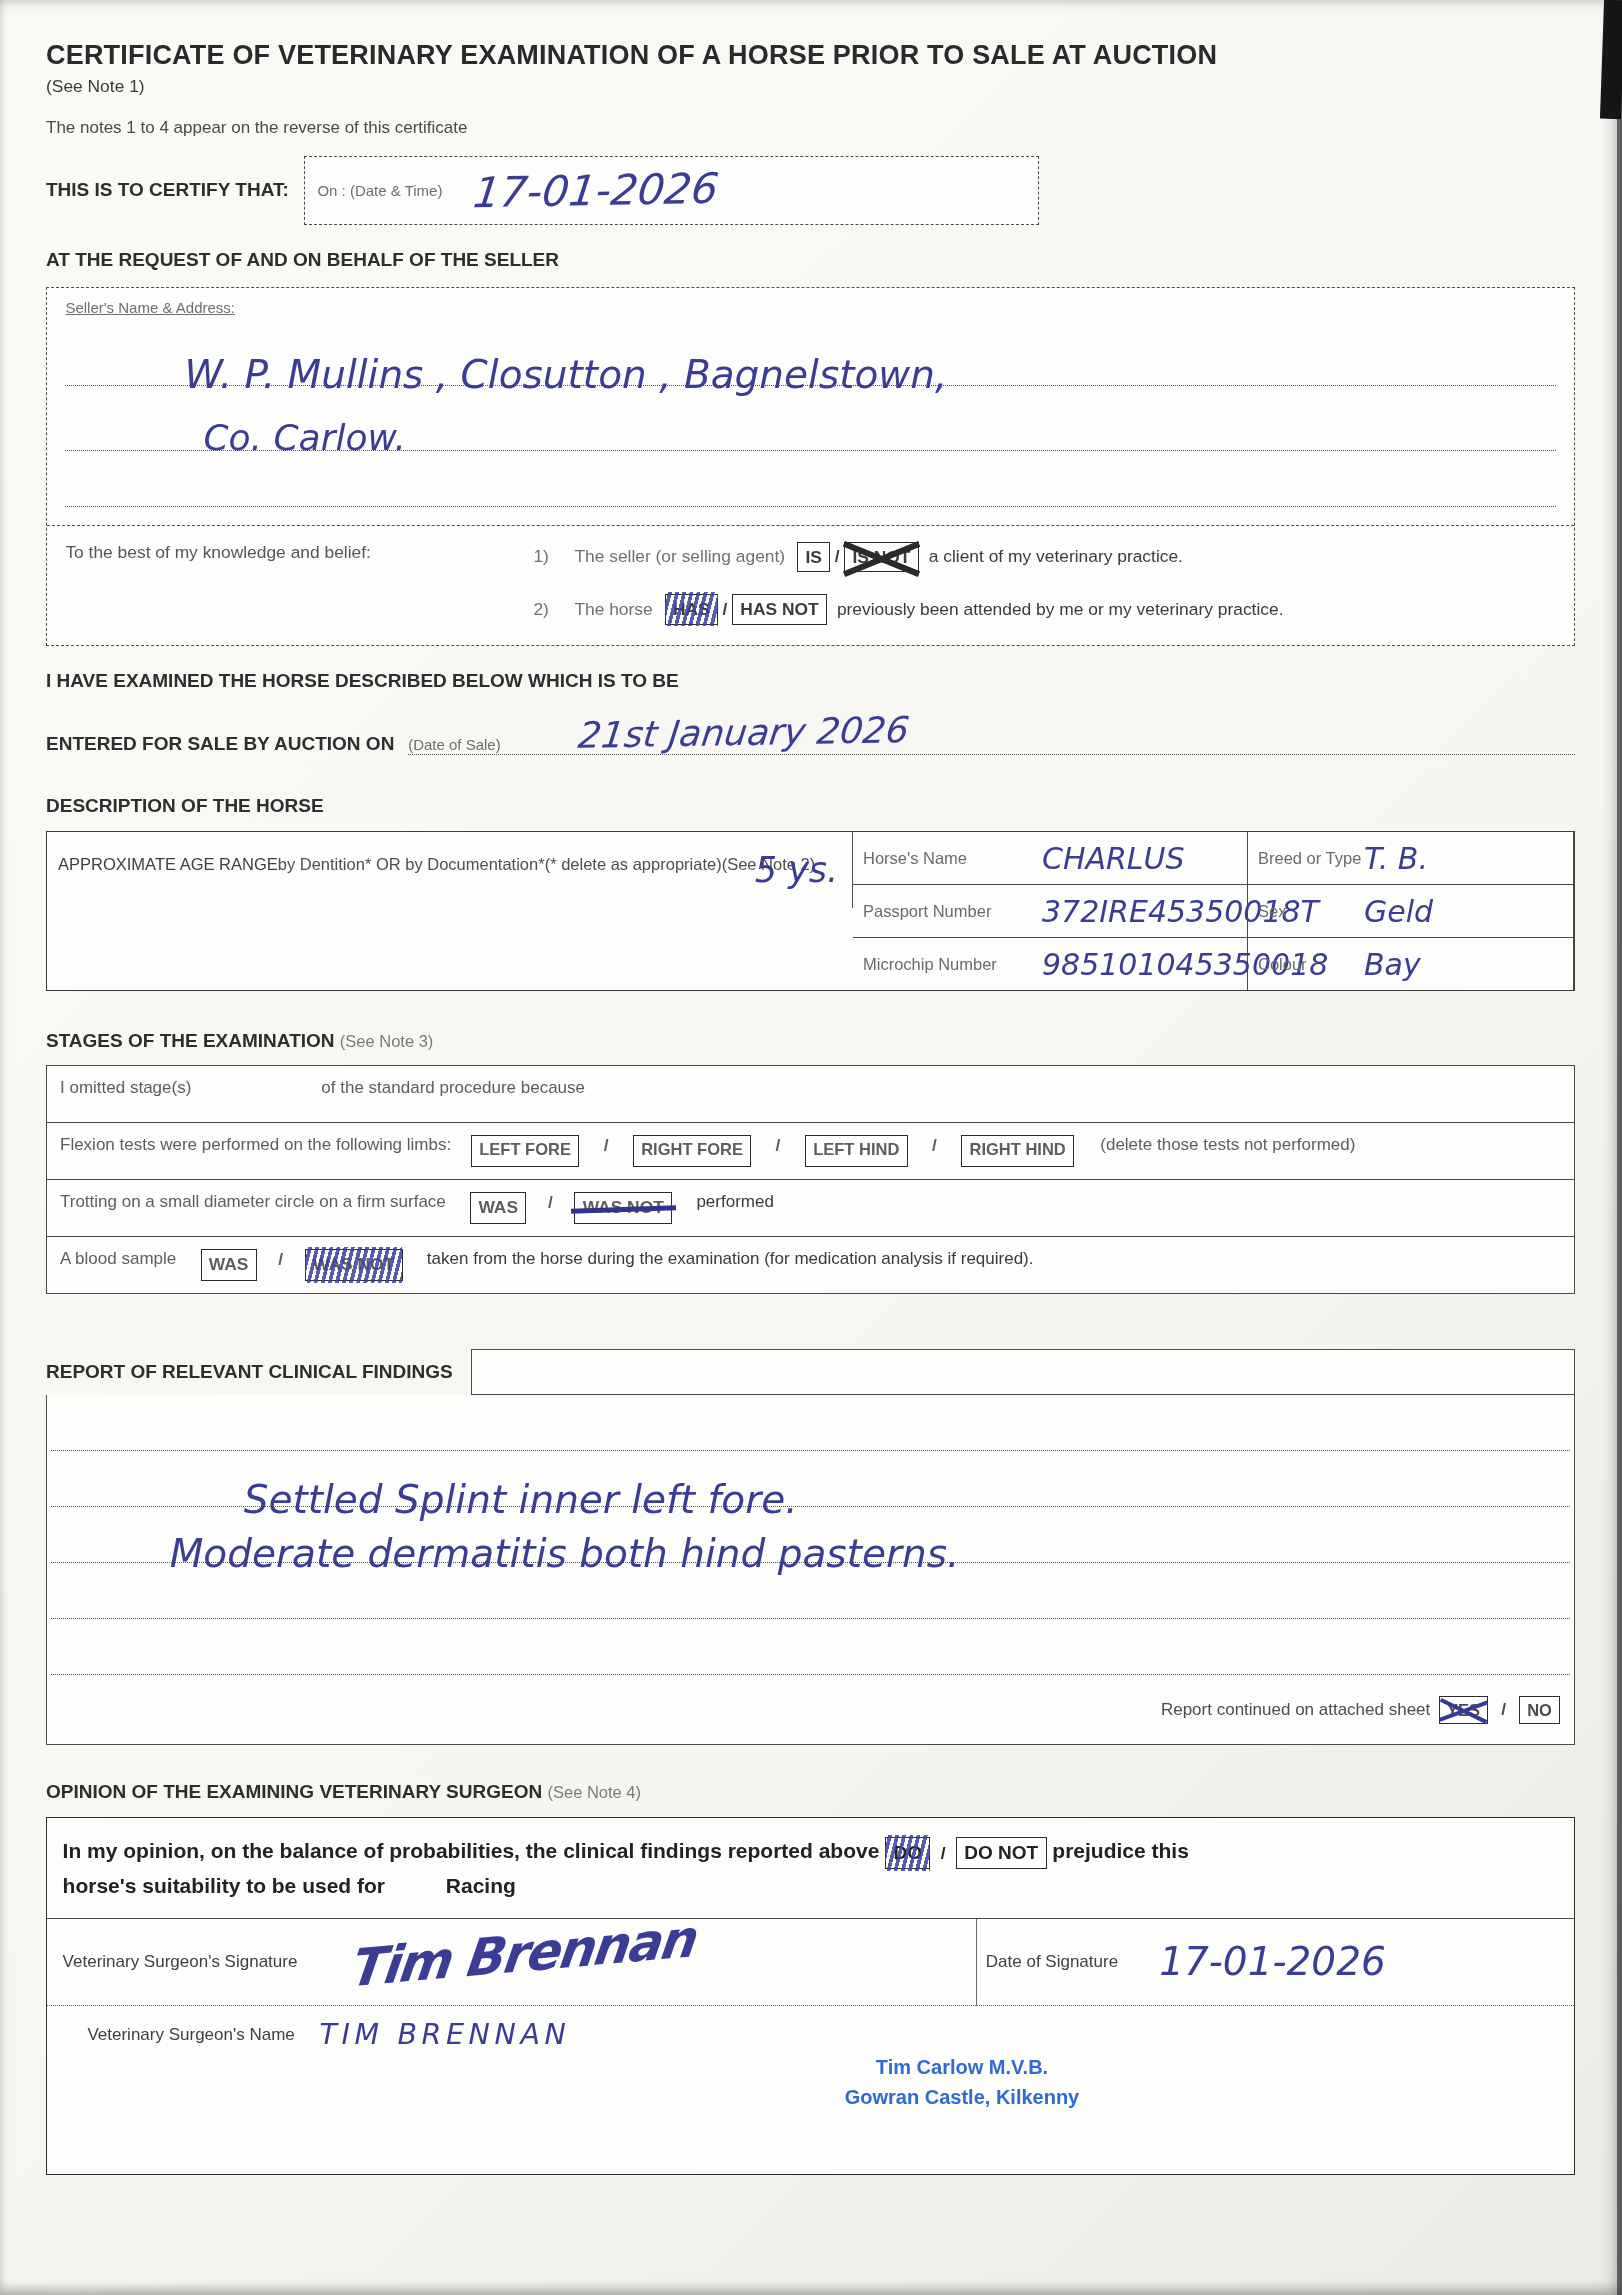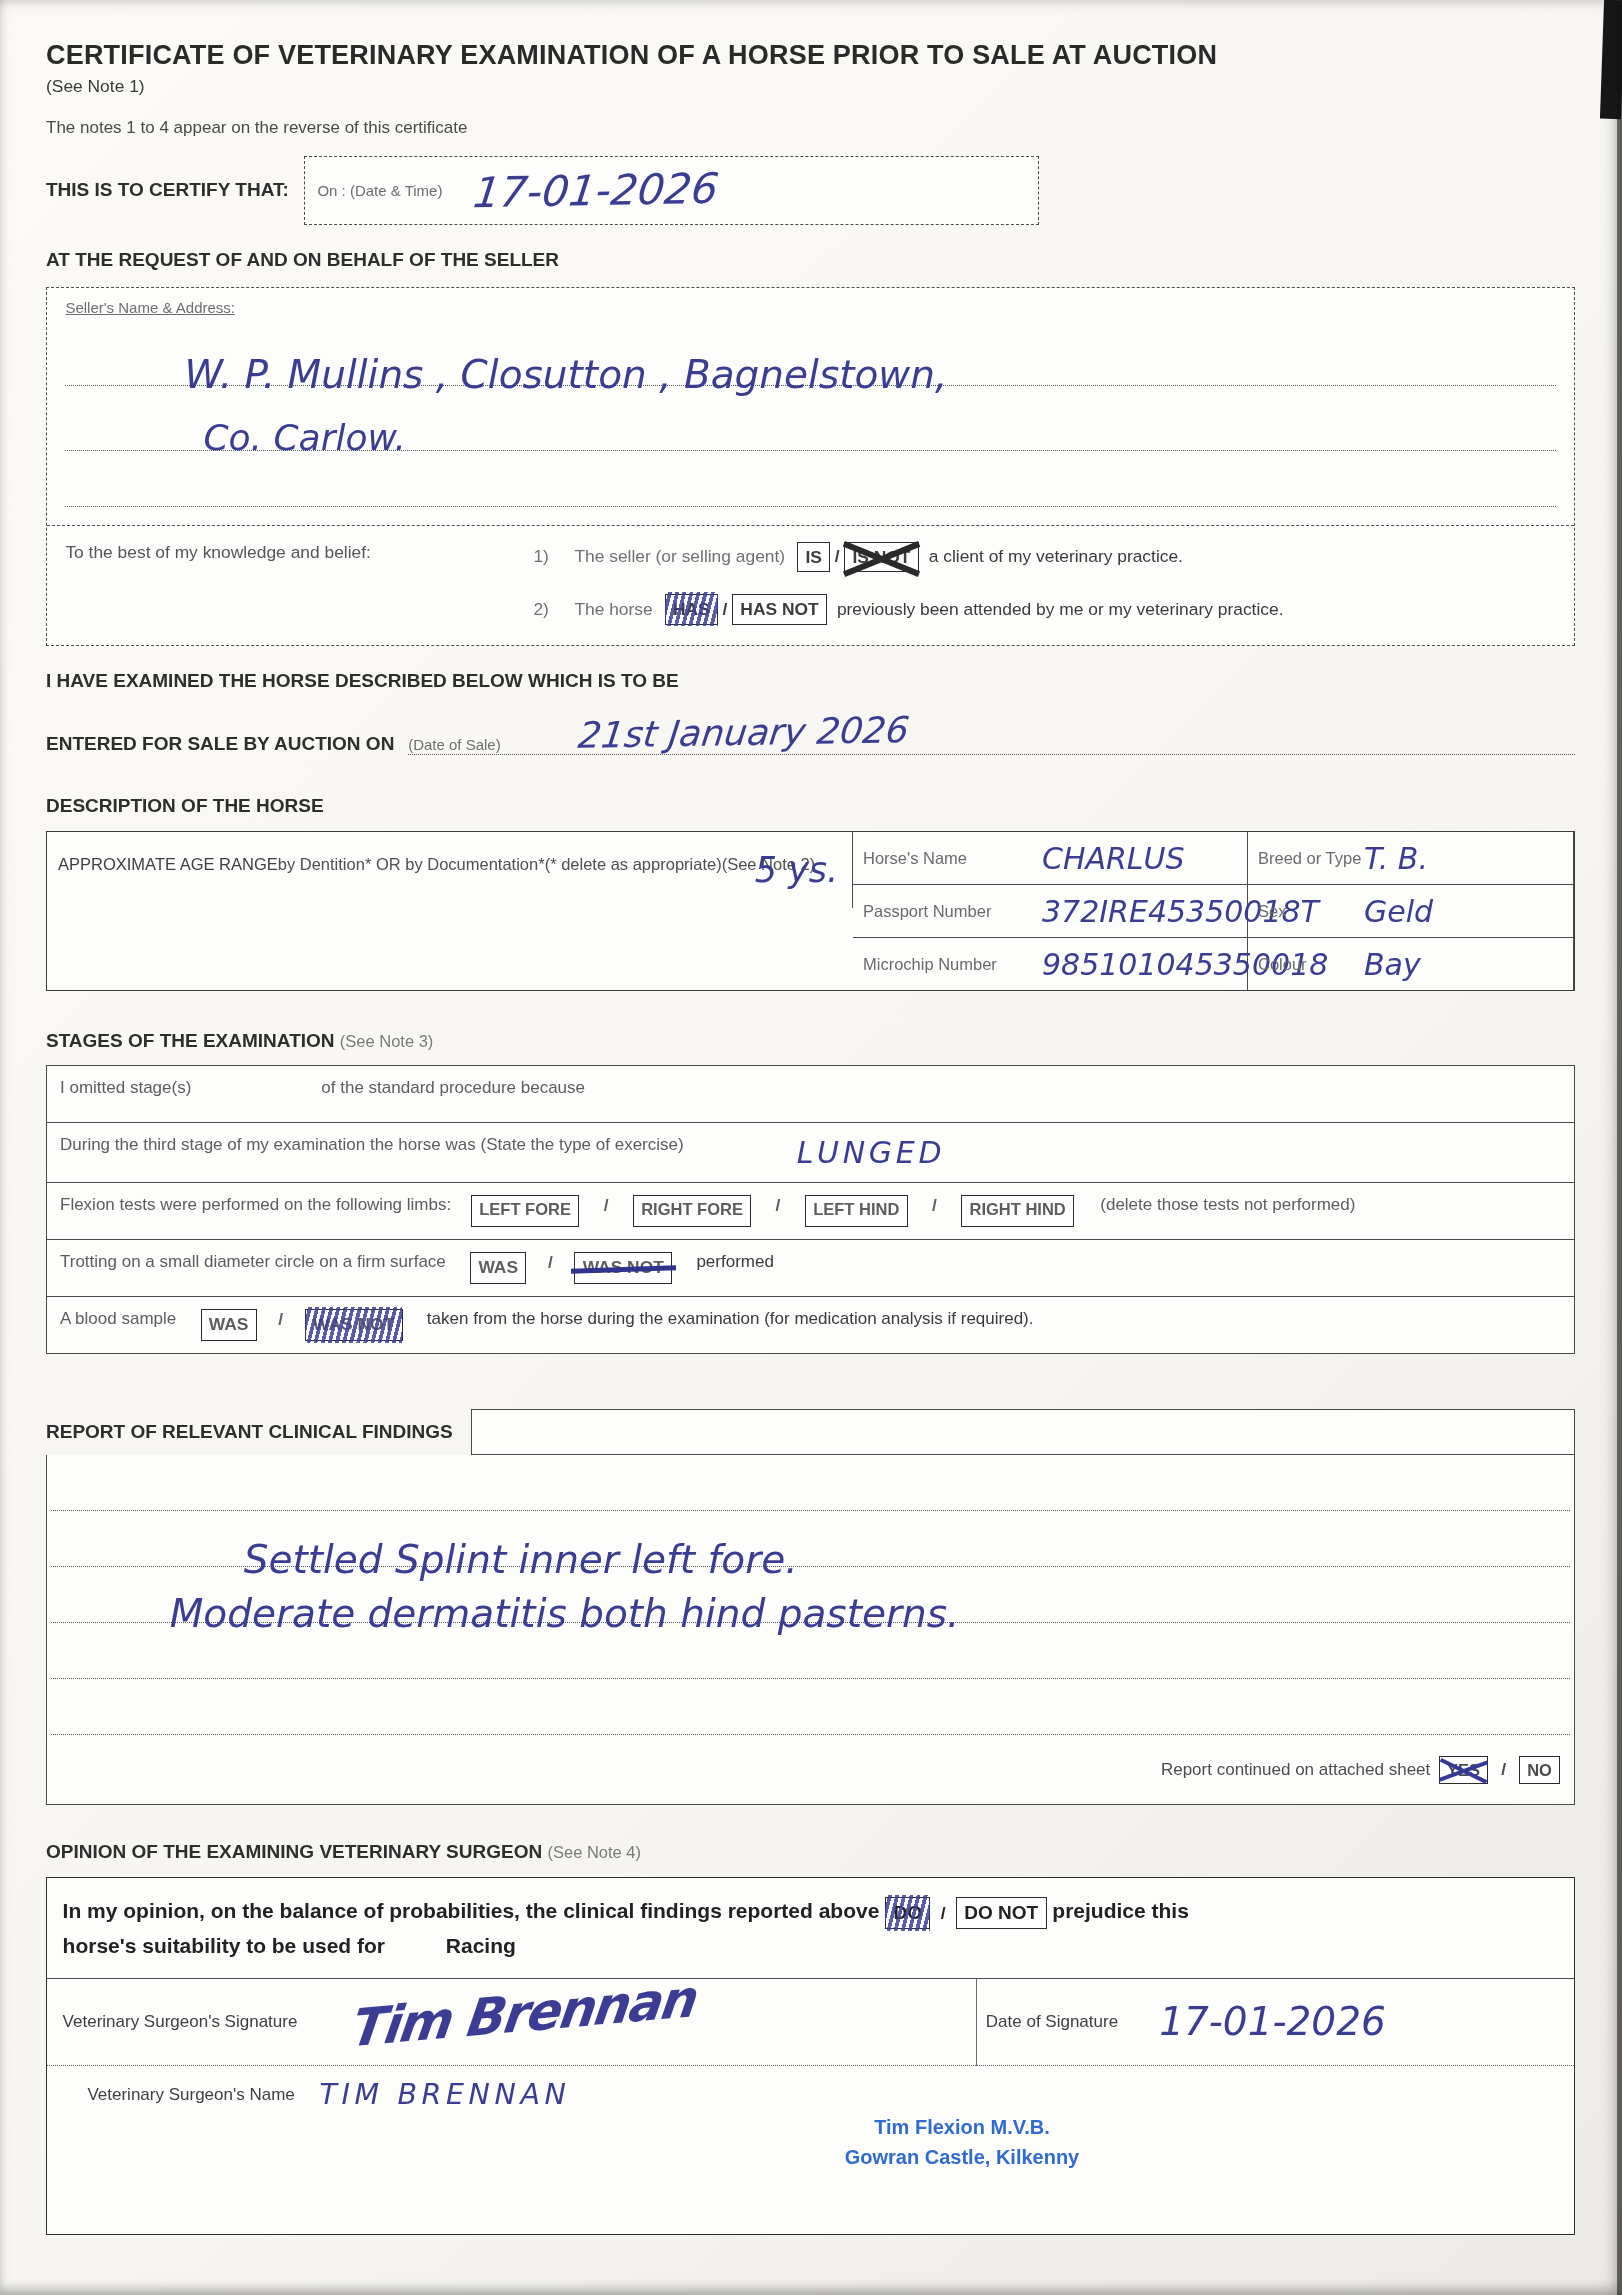--- a/index.html
+++ b/index.html
@@ -227,24 +227,20 @@
     <span>STAGES OF THE EXAMINATION</span>
     <span class="stages-note">(See Note 3)</span>
   </div>
 
   <div class="stages-box">
     <div class="stage-row">
       <span>I omitted stage(s)</span>
       <span class="stage-gap"></span>
       <span>of the standard procedure because</span>
     </div>
-    <div class="stage-row">
-      <span>During the third stage of my examination the horse was (State the type of exercise)</span>
-      <span class="hand lunged">LUNGED</span>
-    </div>
     <div class="stage-row flex-opts">
       <span>Flexion tests were performed on the following limbs:</span>
       <span class="opt"><span>LEFT FORE</span></span>
       <span class="sep">/</span>
       <span class="opt"><span>RIGHT FORE</span></span>
       <span class="sep">/</span>
       <span class="opt"><span>LEFT HIND</span></span>
       <span class="sep">/</span>
       <span class="opt"><span>RIGHT HIND</span></span>
       <span style="margin-left:6.4px;">(delete those tests not performed)</span>
@@ -311,21 +307,21 @@
       <div class="date-cell">
         <span class="cell-label">Date of Signature</span>
         <span class="hand date-hand">17-01-2026</span>
       </div>
     </div>
     <div class="name-row">
       <span class="name-label">Veterinary Surgeon's Name</span>
       <span class="hand name-hand">TIM BRENNAN</span>
     </div>
     <div class="stamp">
-      <div>Tim Flexion M.V.B.</div>
+      <div>Tim Carlow M.V.B.</div>
       <div>Gowran Castle, Kilkenny</div>
     </div>
     <div class="addr-row">
       <span class="addr-labels">
         <br>
         
       </span>
 
     </div>
   </div>

